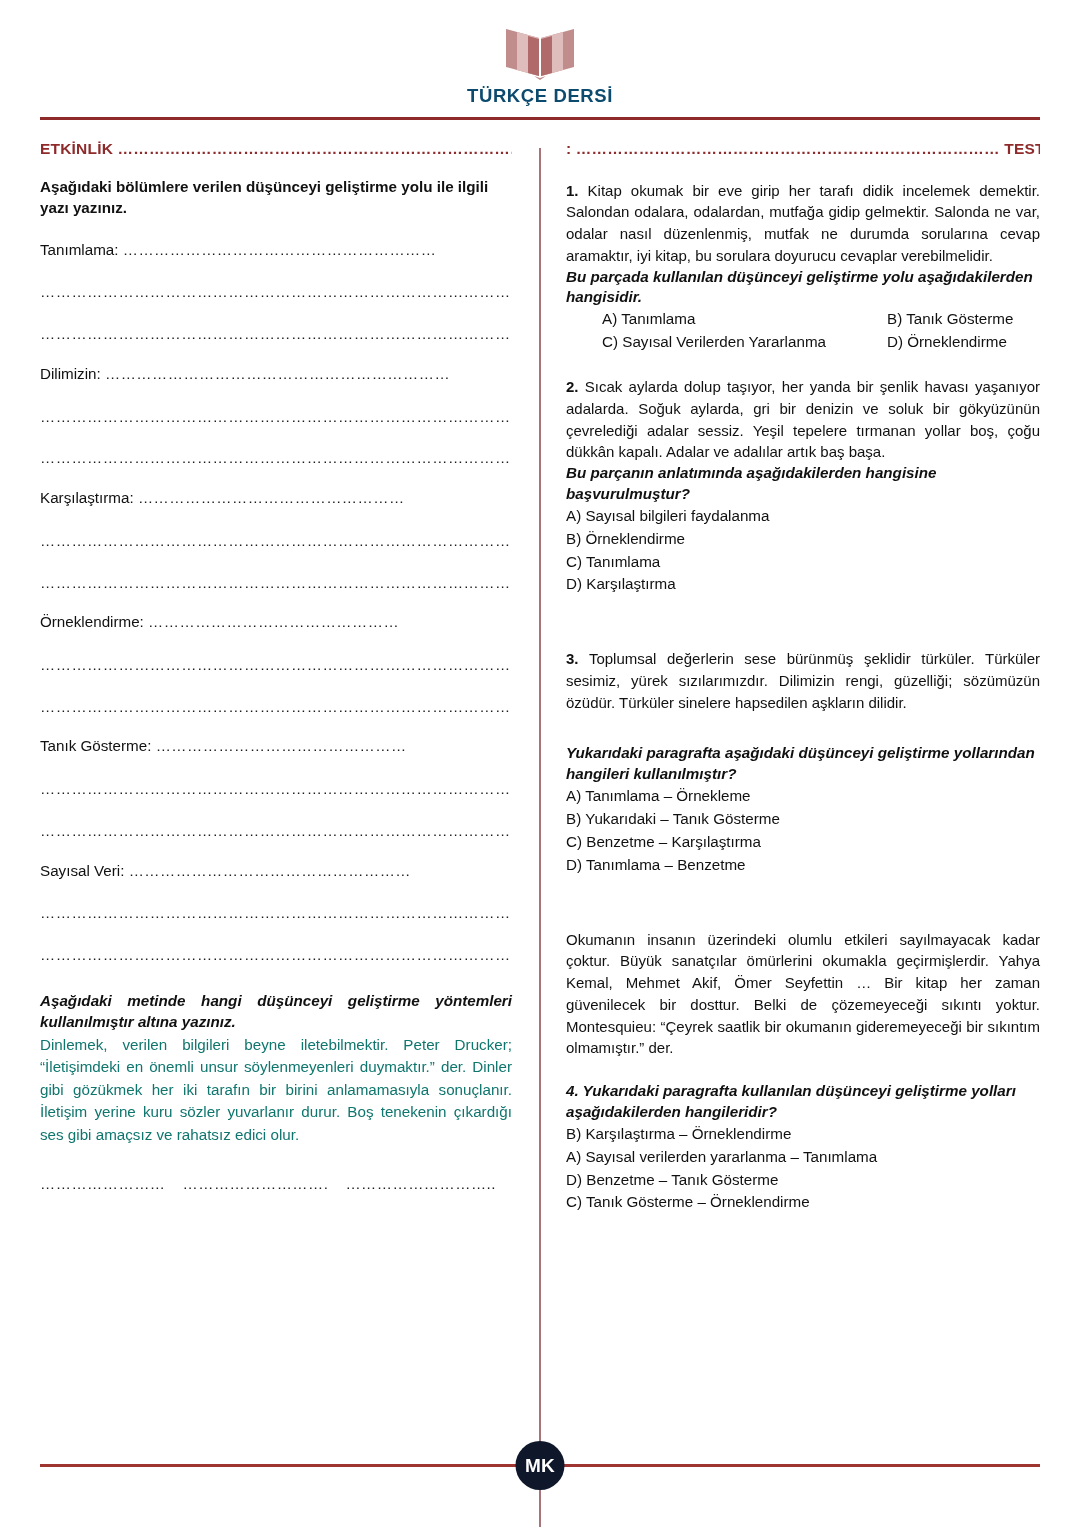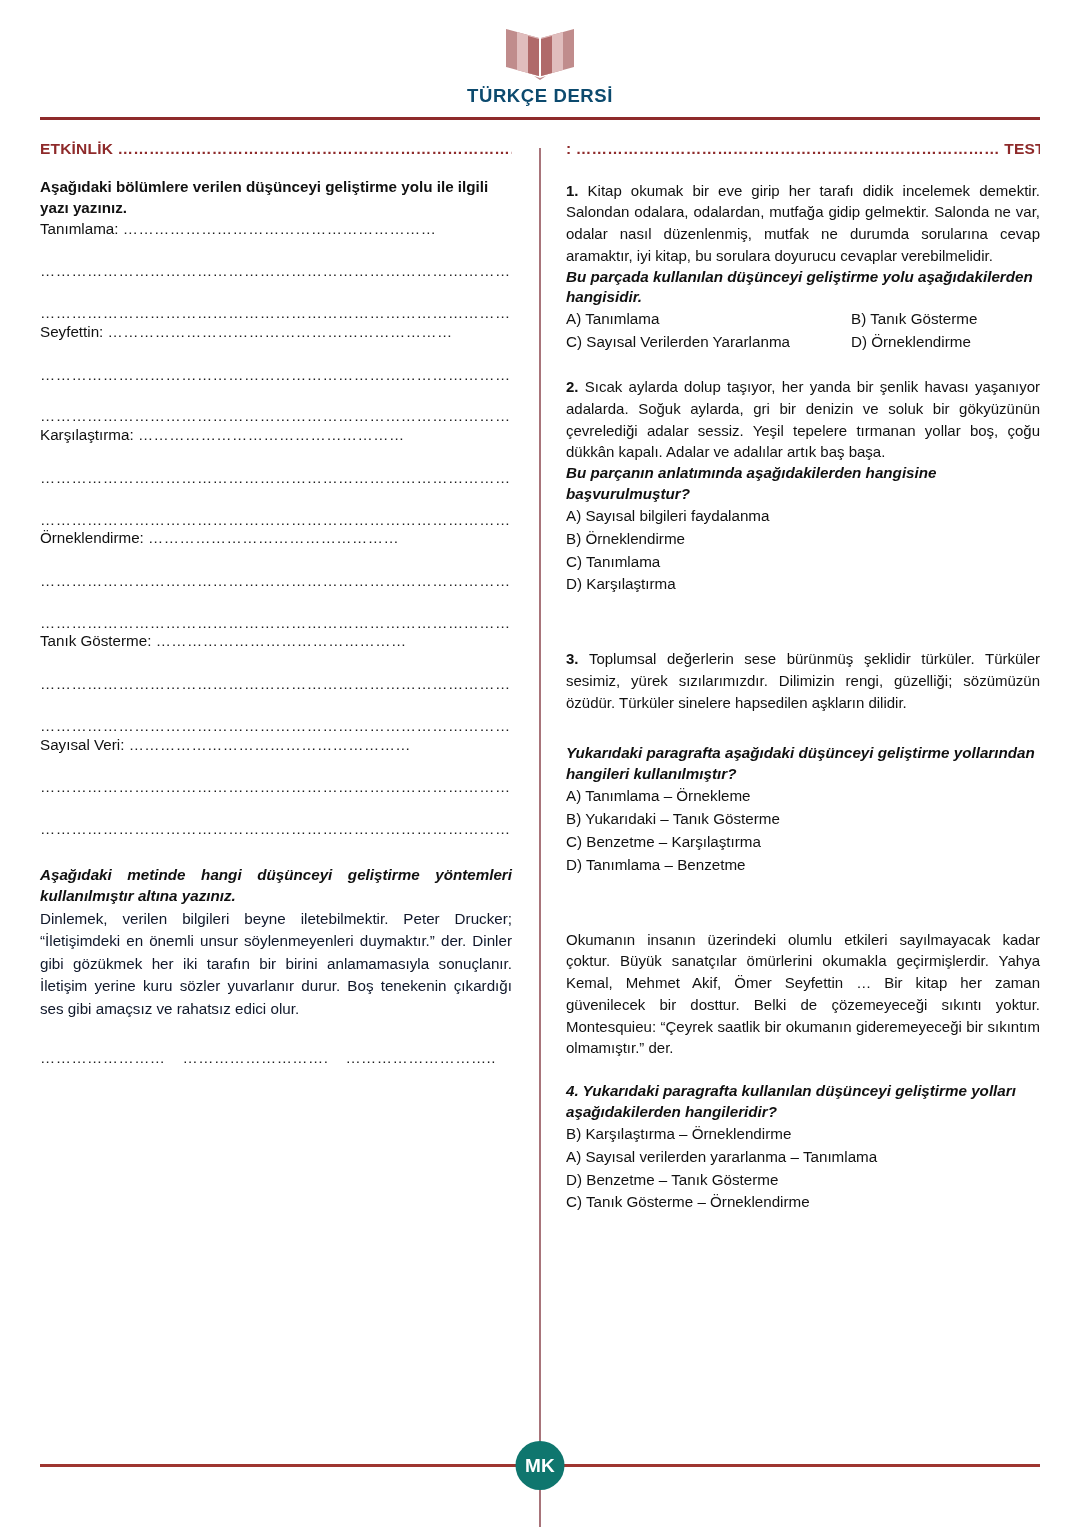--- a/index.html
+++ b/index.html
@@ -72,21 +72,21 @@
 
   .lead-instruction {
     margin-top: 18px;
     font-size: 15.2px;
     font-weight: bold;
     line-height: 1.42;
     color: #111;
   }
 
   
-  .fill-block { }
+  .fill-block { margin-top: 21px; }
   .fill-label-row {
     font-size: 15.2px;
     line-height: 1.3;
     white-space: nowrap;
     overflow: hidden;
     color: #111;
   }
   .fill-label { }
   .dots { letter-spacing: 0.5px; color: #1a1a1a; }
   .dot-line {
@@ -107,21 +107,21 @@
     font-style: italic;
     line-height: 1.42;
     text-align: justify;
     color: #111;
   }
   .body-para {
     margin-top: 1px;
     font-size: 15.2px;
     line-height: 1.48;
     text-align: justify;
-    color: #0f172a;
+    color: #0f766e;
   }
   .answer-blanks {
     margin-top: 30px;
     display: flex;
     gap: 17px;
     font-size: 15.2px;
     letter-spacing: 0.5px;
     line-height: 1.1;
     color: #1a1a1a;
   }
@@ -147,20 +147,21 @@
   .q-options { margin-top: 0; }
   .q-option {
     font-size: 15.2px;
     line-height: 1.5;
     color: #111;
     white-space: nowrap;
   }
   .opt-grid {
     display: grid;
     grid-template-columns: 285px auto;
+    margin-left: 36px;
   }
   .gap-space { height: 30px; }
 
   
   .footer { position: absolute; left: 0; right: 0; bottom: 28px; height: 66px; }
   .footer-rule {
     position: absolute;
     left: 40px;
     right: 40px;
     top: 31px;
@@ -168,21 +169,21 @@
     background: #9E3530;
   }
   .footer-badge {
     position: absolute;
     left: 50%;
     top: 8px;
     transform: translateX(-50%);
     width: 49px;
     height: 49px;
     border-radius: 50%;
-    background: #0f766e;
+    background: #0f172a;
     color: #ffffff;
     font-size: 19px;
     font-weight: bold;
     display: flex;
     align-items: center;
     justify-content: center;
     letter-spacing: 0.3px;
   }
 </style>
 </head>
@@ -214,21 +215,21 @@
       <div class="fill-label-row">
         <span class="fill-label">Tanımlama:</span>
         <span class="dots">……………………………………………………</span>
       </div>
       <div class="dot-line">……………………………………………………………………………………</div>
       <div class="dot-line">……………………………………………………………………………………</div>
     </div>
 
     <div class="fill-block">
       <div class="fill-label-row">
-        <span class="fill-label">Seyfettin:</span>
+        <span class="fill-label">Dilimizin:</span>
         <span class="dots">…………………………………………………………</span>
       </div>
       <div class="dot-line">……………………………………………………………………………………</div>
       <div class="dot-line">……………………………………………………………………………………</div>
     </div>
 
     <div class="fill-block">
       <div class="fill-label-row">
         <span class="fill-label">Karşılaştırma:</span>
         <span class="dots">……………………………………………</span>

